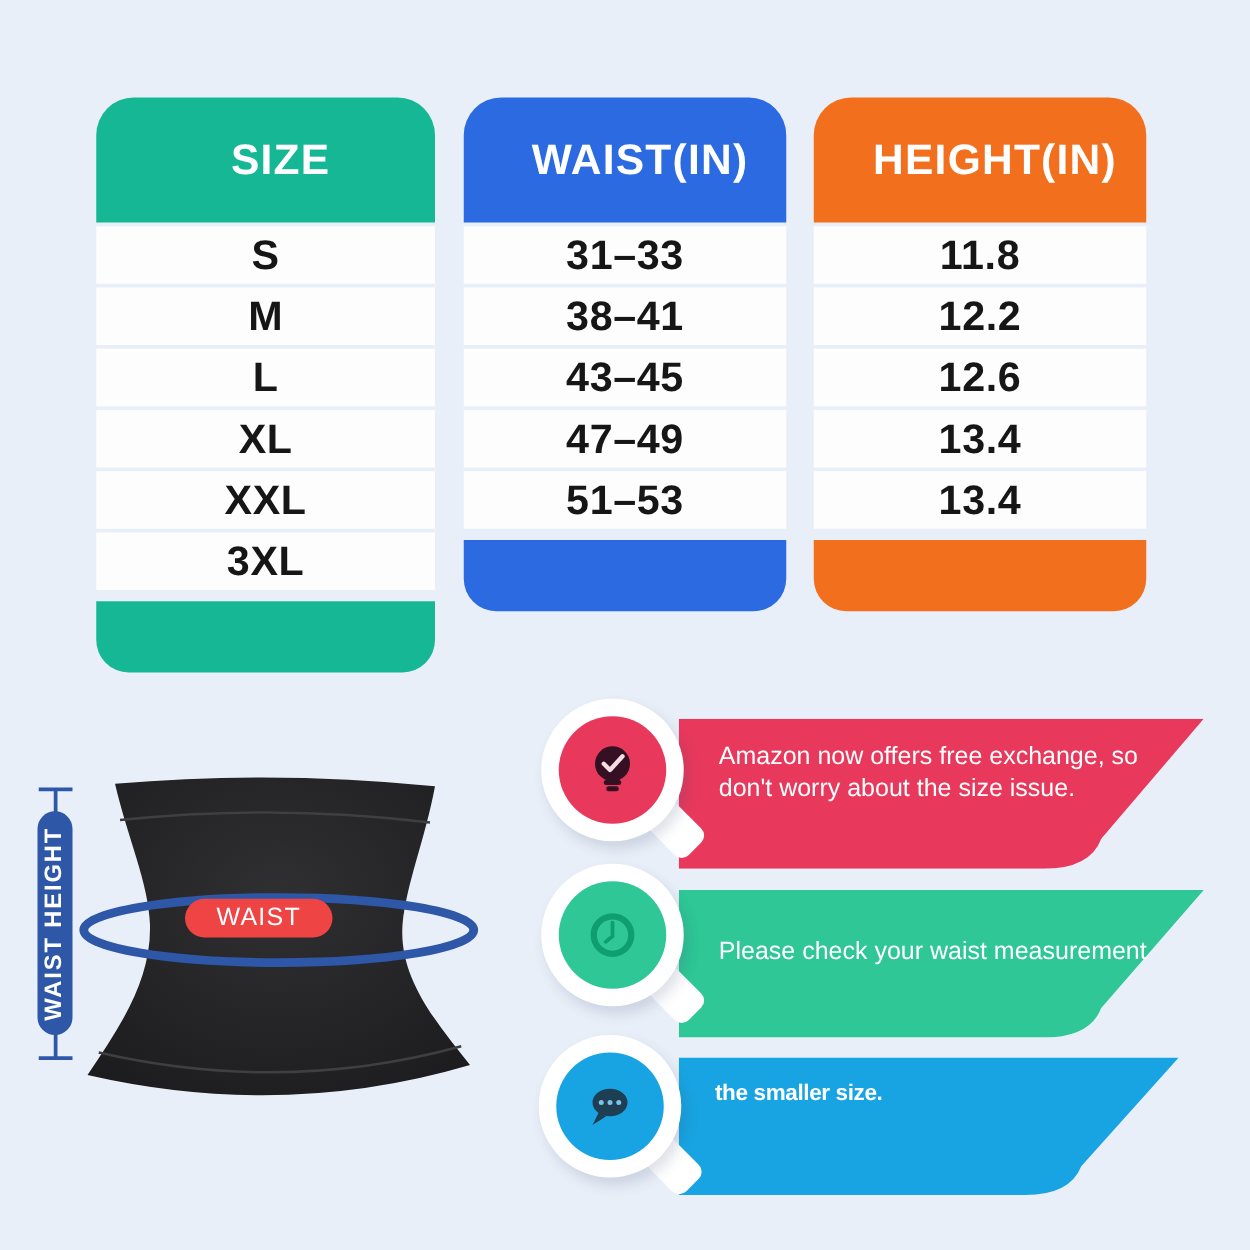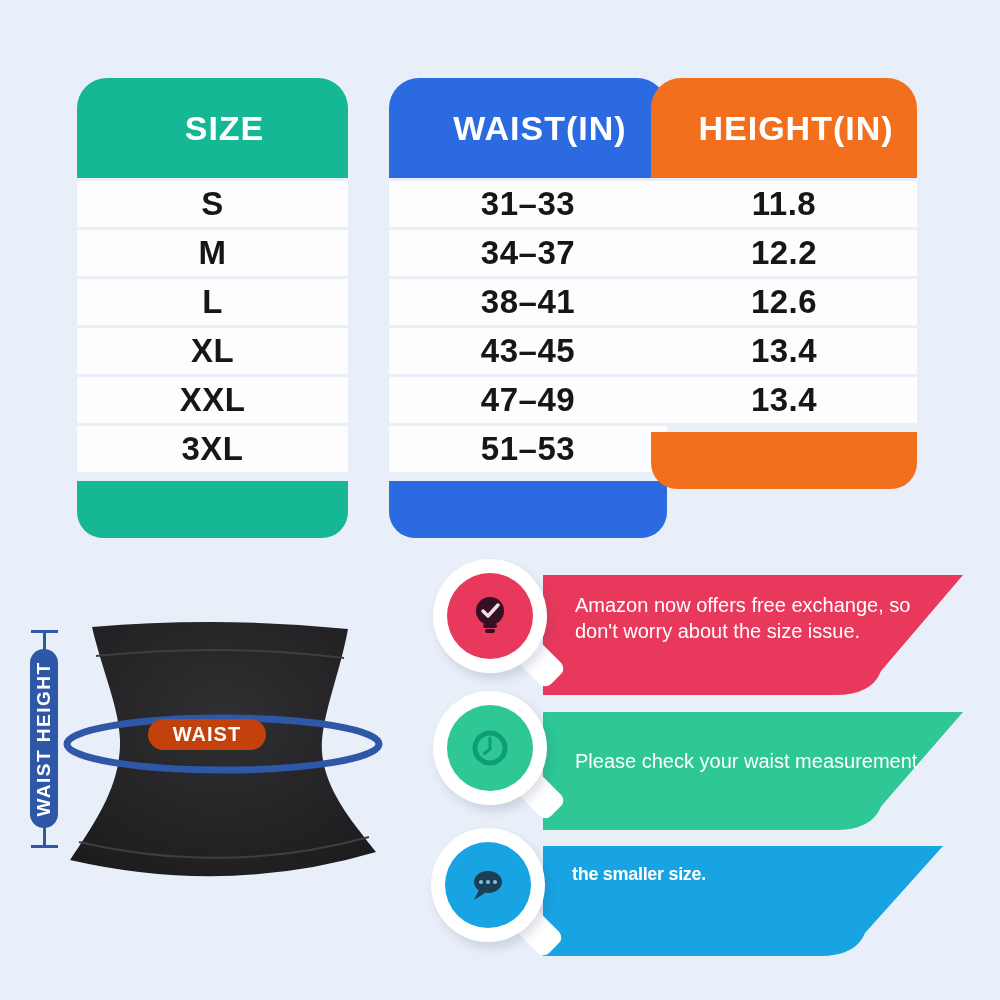--- a/index.html
+++ b/index.html
@@ -6,21 +6,21 @@
   body{
     width:1000px;height:1000px;position:relative;overflow:hidden;
     background:#e9eff8;
     font-family:"Liberation Sans", sans-serif;
   }
   .stage{position:absolute;inset:0;}
 
   
   .col{position:absolute;top:78px;display:flex;flex-direction:column;}
   .col-size{left:77px;width:271px;}
-  .col-waist{left:371px;width:278px;margin-left:18px;}
+  .col-waist{left:371px;width:258px;}
   .col-height{left:651px;width:266px;}
   .col-header{
     height:100px;border-radius:30px 30px 0 0;margin-bottom:3px;
     display:flex;align-items:center;justify-content:center;
     color:#ffffff;font-size:34px;font-weight:700;letter-spacing:1px;padding-left:24px;
   }
   .col-cell{
     height:46px;margin-bottom:3px;background:#fdfdfe;
     display:flex;align-items:center;justify-content:center;
     font-size:33px;font-weight:700;color:#161616;letter-spacing:.5px;
@@ -28,23 +28,23 @@
   .col-footer{height:57px;margin-top:6px;border-radius:0 0 26px 26px;}
   .c-teal{background:#16b795;}
   .c-blue{background:#2b6ae1;}
   .c-orange{background:#f2701d;}
 
   
   .corset-svg{position:absolute;left:55px;top:612px;}
   .ellipse-svg{position:absolute;left:62px;top:713px;}
   .waist-pill{
     position:absolute;left:148px;top:719px;width:118px;height:31px;
-    border-radius:16px;background:#c2410c;
+    border-radius:16px;background:#ef4444;
     display:flex;align-items:center;justify-content:center;
-    color:#fff;font-size:20px;font-weight:700;letter-spacing:1px;
+    color:#fff;font-size:20px;font-weight:400;letter-spacing:1px;
   }
   .m-line{position:absolute;left:43px;top:632px;width:3px;height:215px;background:#2e57a8;}
   .m-cap{position:absolute;left:31px;width:27px;height:3px;background:#2e57a8;}
   .m-cap-top{top:630px;}
   .m-cap-bot{top:845px;}
   .v-pill{
     position:absolute;left:30px;top:649px;width:28px;height:179px;
     border-radius:14px;background:#2e57a8;
     display:flex;align-items:center;justify-content:center;
   }
@@ -89,21 +89,20 @@
     <div class="col-cell">L</div>
     <div class="col-cell">XL</div>
     <div class="col-cell">XXL</div>
     <div class="col-cell">3XL</div>
     <div class="col-footer c-teal"></div>
   </div>
 
   <div class="col col-waist">
     <div class="col-header c-blue">WAIST(IN)</div>
     <div class="col-cell">31–33</div>
-    <div class="col-cell">34–37</div>
     <div class="col-cell">38–41</div>
     <div class="col-cell">43–45</div>
     <div class="col-cell">47–49</div>
     <div class="col-cell">51–53</div>
     <div class="col-footer c-blue"></div>
   </div>
 
   <div class="col col-height">
     <div class="col-header c-orange">HEIGHT(IN)</div>
     <div class="col-cell">11.8</div>

